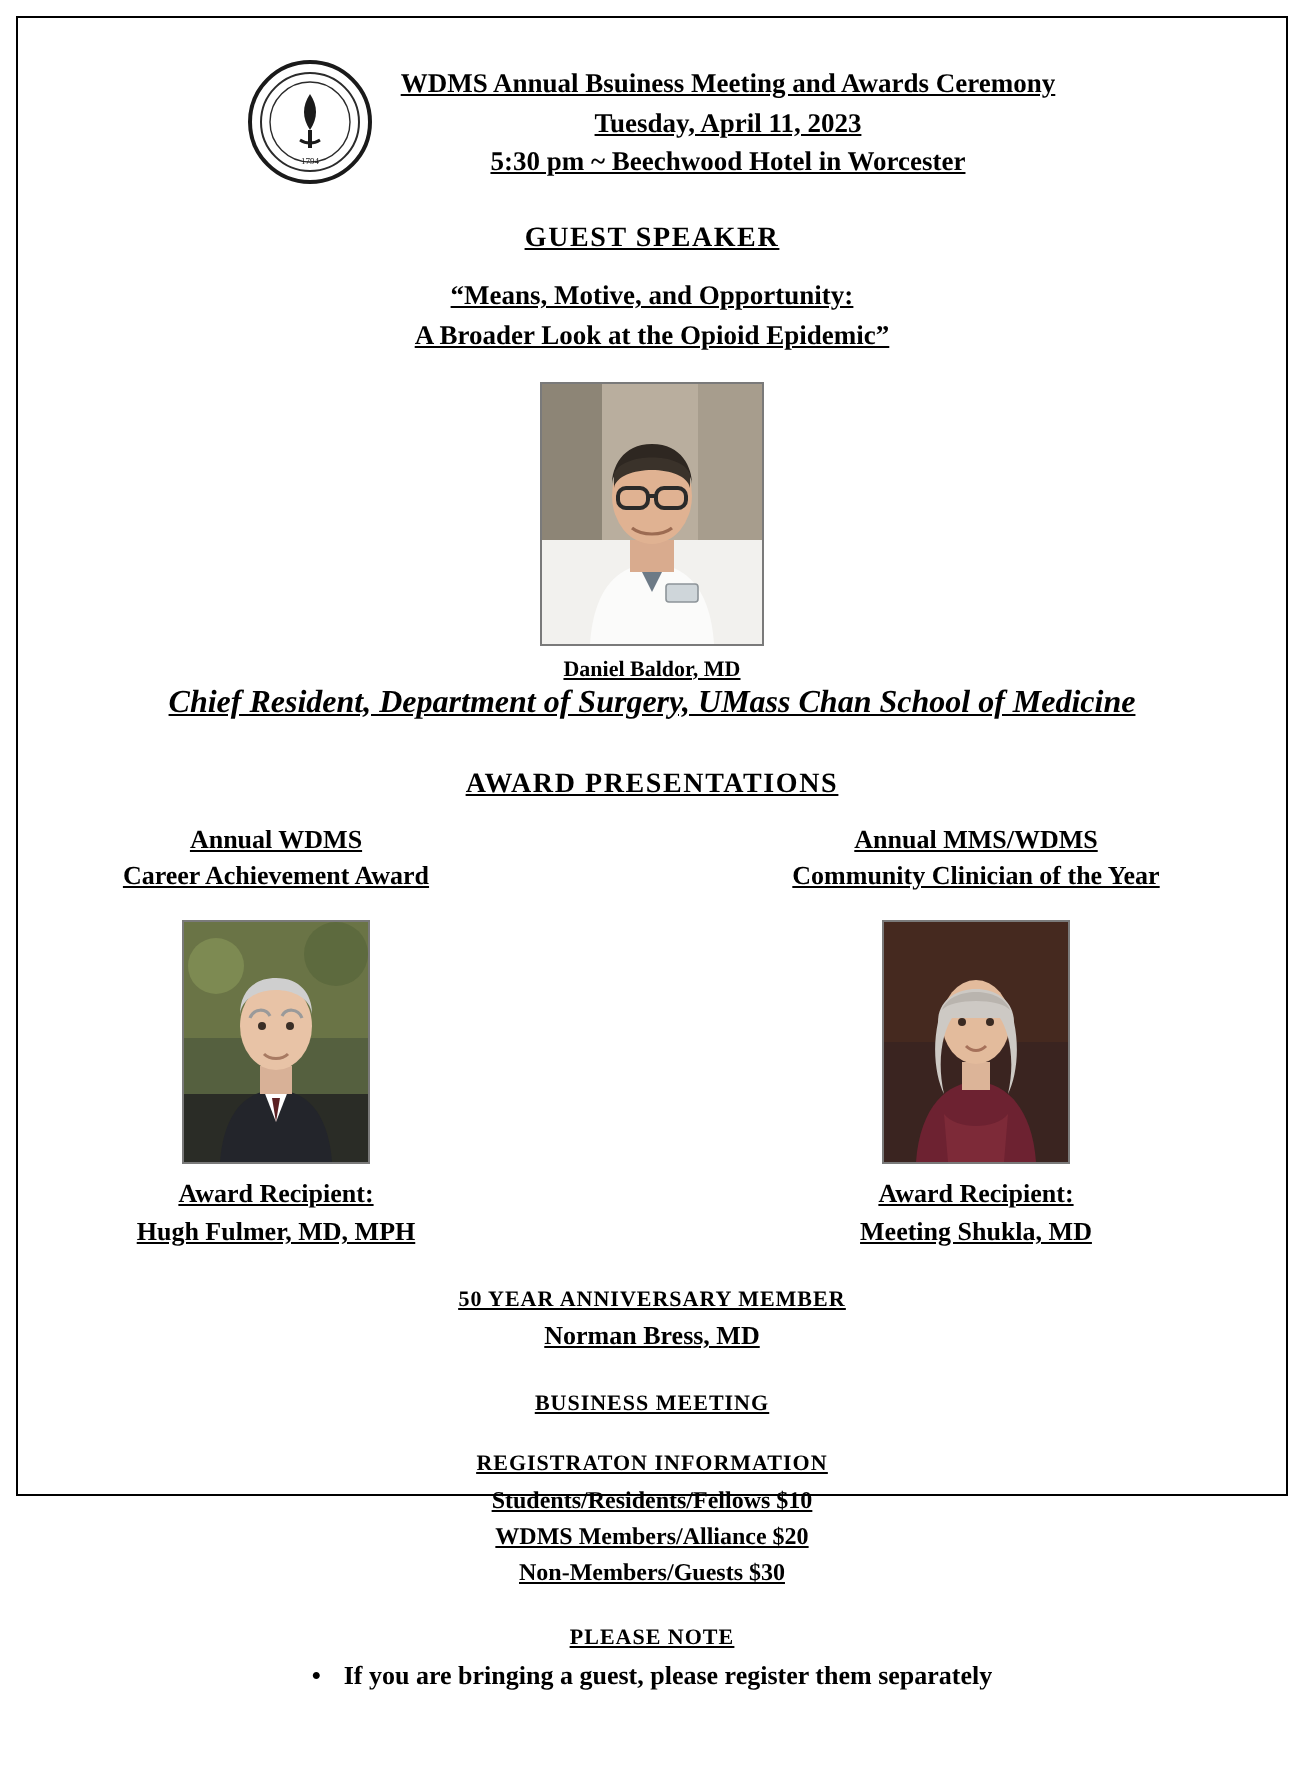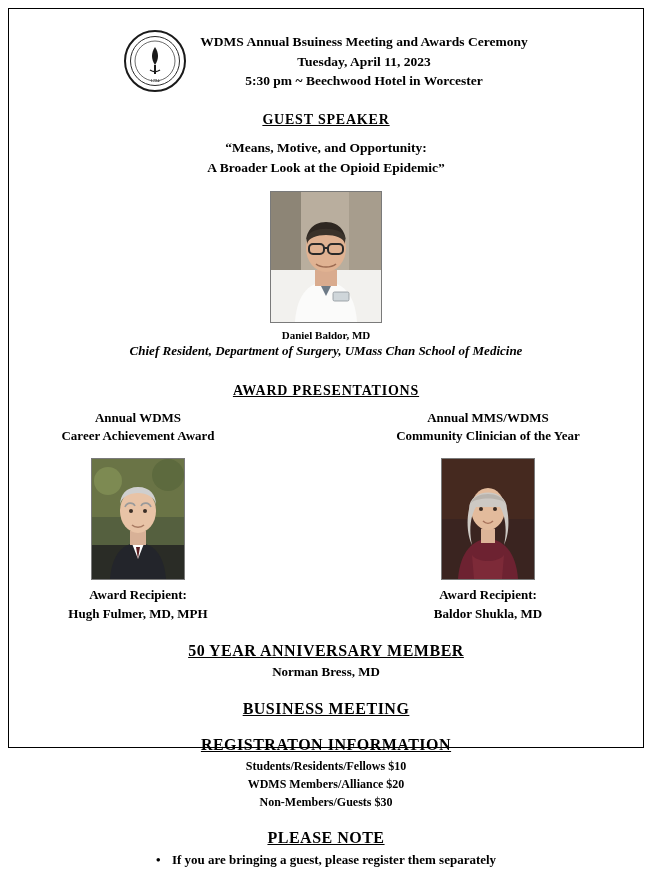--- a/index.html
+++ b/index.html
@@ -13,20 +13,21 @@
     font-family: "Liberation Serif", serif;
     color: #000000;
     overflow: hidden;
   }
   .page {
     position: relative;
     width: 652px;
     height: 756px;
     box-sizing: border-box;
     padding: 10px 12px;
+    text-decoration: underline;
   }
   .border-frame {
     position: absolute;
     left: 8px;
     top: 8px;
     right: 8px;
     bottom: 8px;
     border: 1px solid #000000;
     pointer-events: none;
   }
@@ -97,21 +98,21 @@
   .photo-award { width: 92px; height: 120px; }
 
   .speaker-name {
     font-weight: bold;
     font-size: 11px;
     margin-top: 6px;
   }
   .speaker-role {
     font-style: italic;
     font-weight: bold;
-    font-size: 13px;
+    font-size: 16px;
     margin-top: 2px;
   }
 
   
   .awards-row {
     display: flex;
     gap: 150px;
     margin-top: 4px;
   }
   .award-col {
@@ -126,21 +127,21 @@
   .award-recipient {
     font-weight: bold;
     font-size: 13px;
     line-height: 1.45;
     margin-top: 6px;
   }
 
   
   .block-title {
     font-weight: bold;
-    font-size: 16px;
+    font-size: 11px;
     letter-spacing: 0.5px;
     text-decoration: underline;
   }
   .block-line {
     font-weight: bold;
     font-size: 13px;
     margin-top: 3px;
     line-height: 1.45;
   }
   .reg-list { margin-top: 3px; }
@@ -270,21 +271,21 @@
               <rect x="39" y="70" width="14" height="14" fill="#dcb498"></rect>
               <ellipse cx="46" cy="50" rx="17" ry="21" fill="#e3bb9c"></ellipse>
               <path d="M27 50 C27 28, 65 28, 65 50 C68 64, 66 78, 62 86 C66 68, 62 54, 58 48 L34 48 C30 54, 26 68, 30 86 C26 78, 24 64, 27 50 Z" fill="#cdc9c4"></path>
               <path d="M29 44 C33 32, 59 32, 63 44 C58 38, 34 38, 29 44 Z" fill="#b9b4ae"></path>
               <circle cx="39" cy="50" r="2" fill="#3a2a22"></circle>
               <circle cx="53" cy="50" r="2" fill="#3a2a22"></circle>
               <path d="M41 62 C44 65, 48 65, 51 62" stroke="#a6715a" stroke-width="1.5" fill="none"></path>
             </svg>
           </div>
           <div class="award-recipient">Award Recipient:</div>
-          <div class="award-recipient" style="margin-top:0">Baldor Shukla, MD</div>
+          <div class="award-recipient" style="margin-top:0">Meeting Shukla, MD</div>
         </div>
 
       </div>
     </div>
 
     <div class="section mt18">
       <div class="block-title">50 YEAR ANNIVERSARY MEMBER</div>
       <div class="block-line">Norman Bress, MD</div>
     </div>
 

